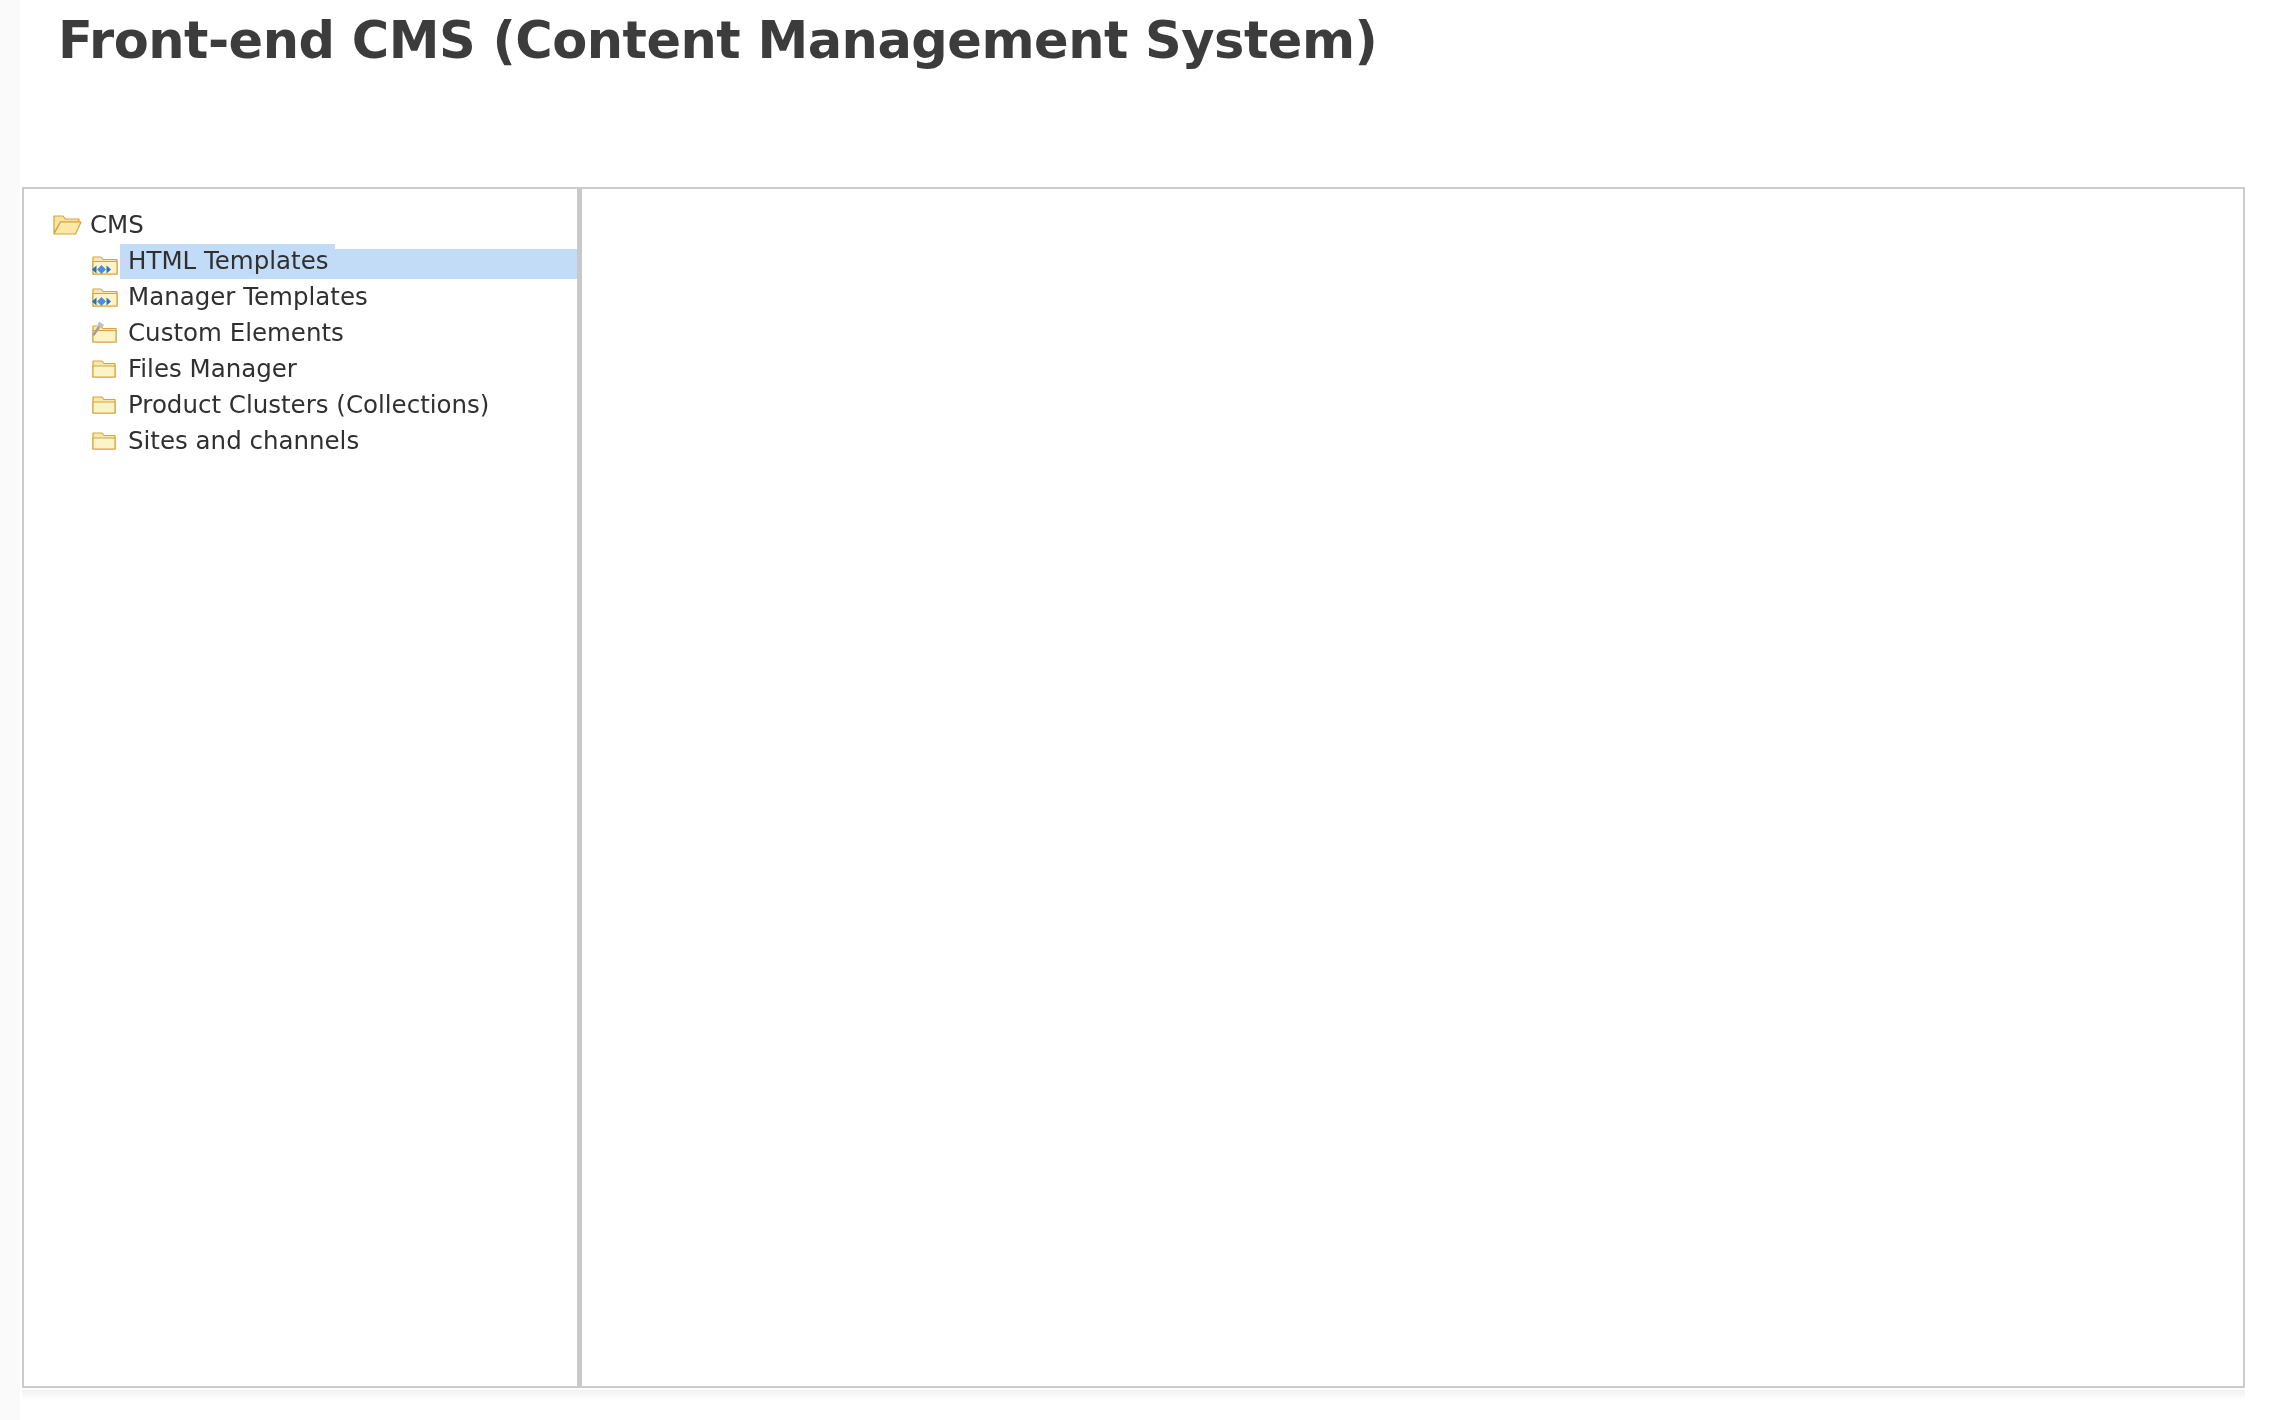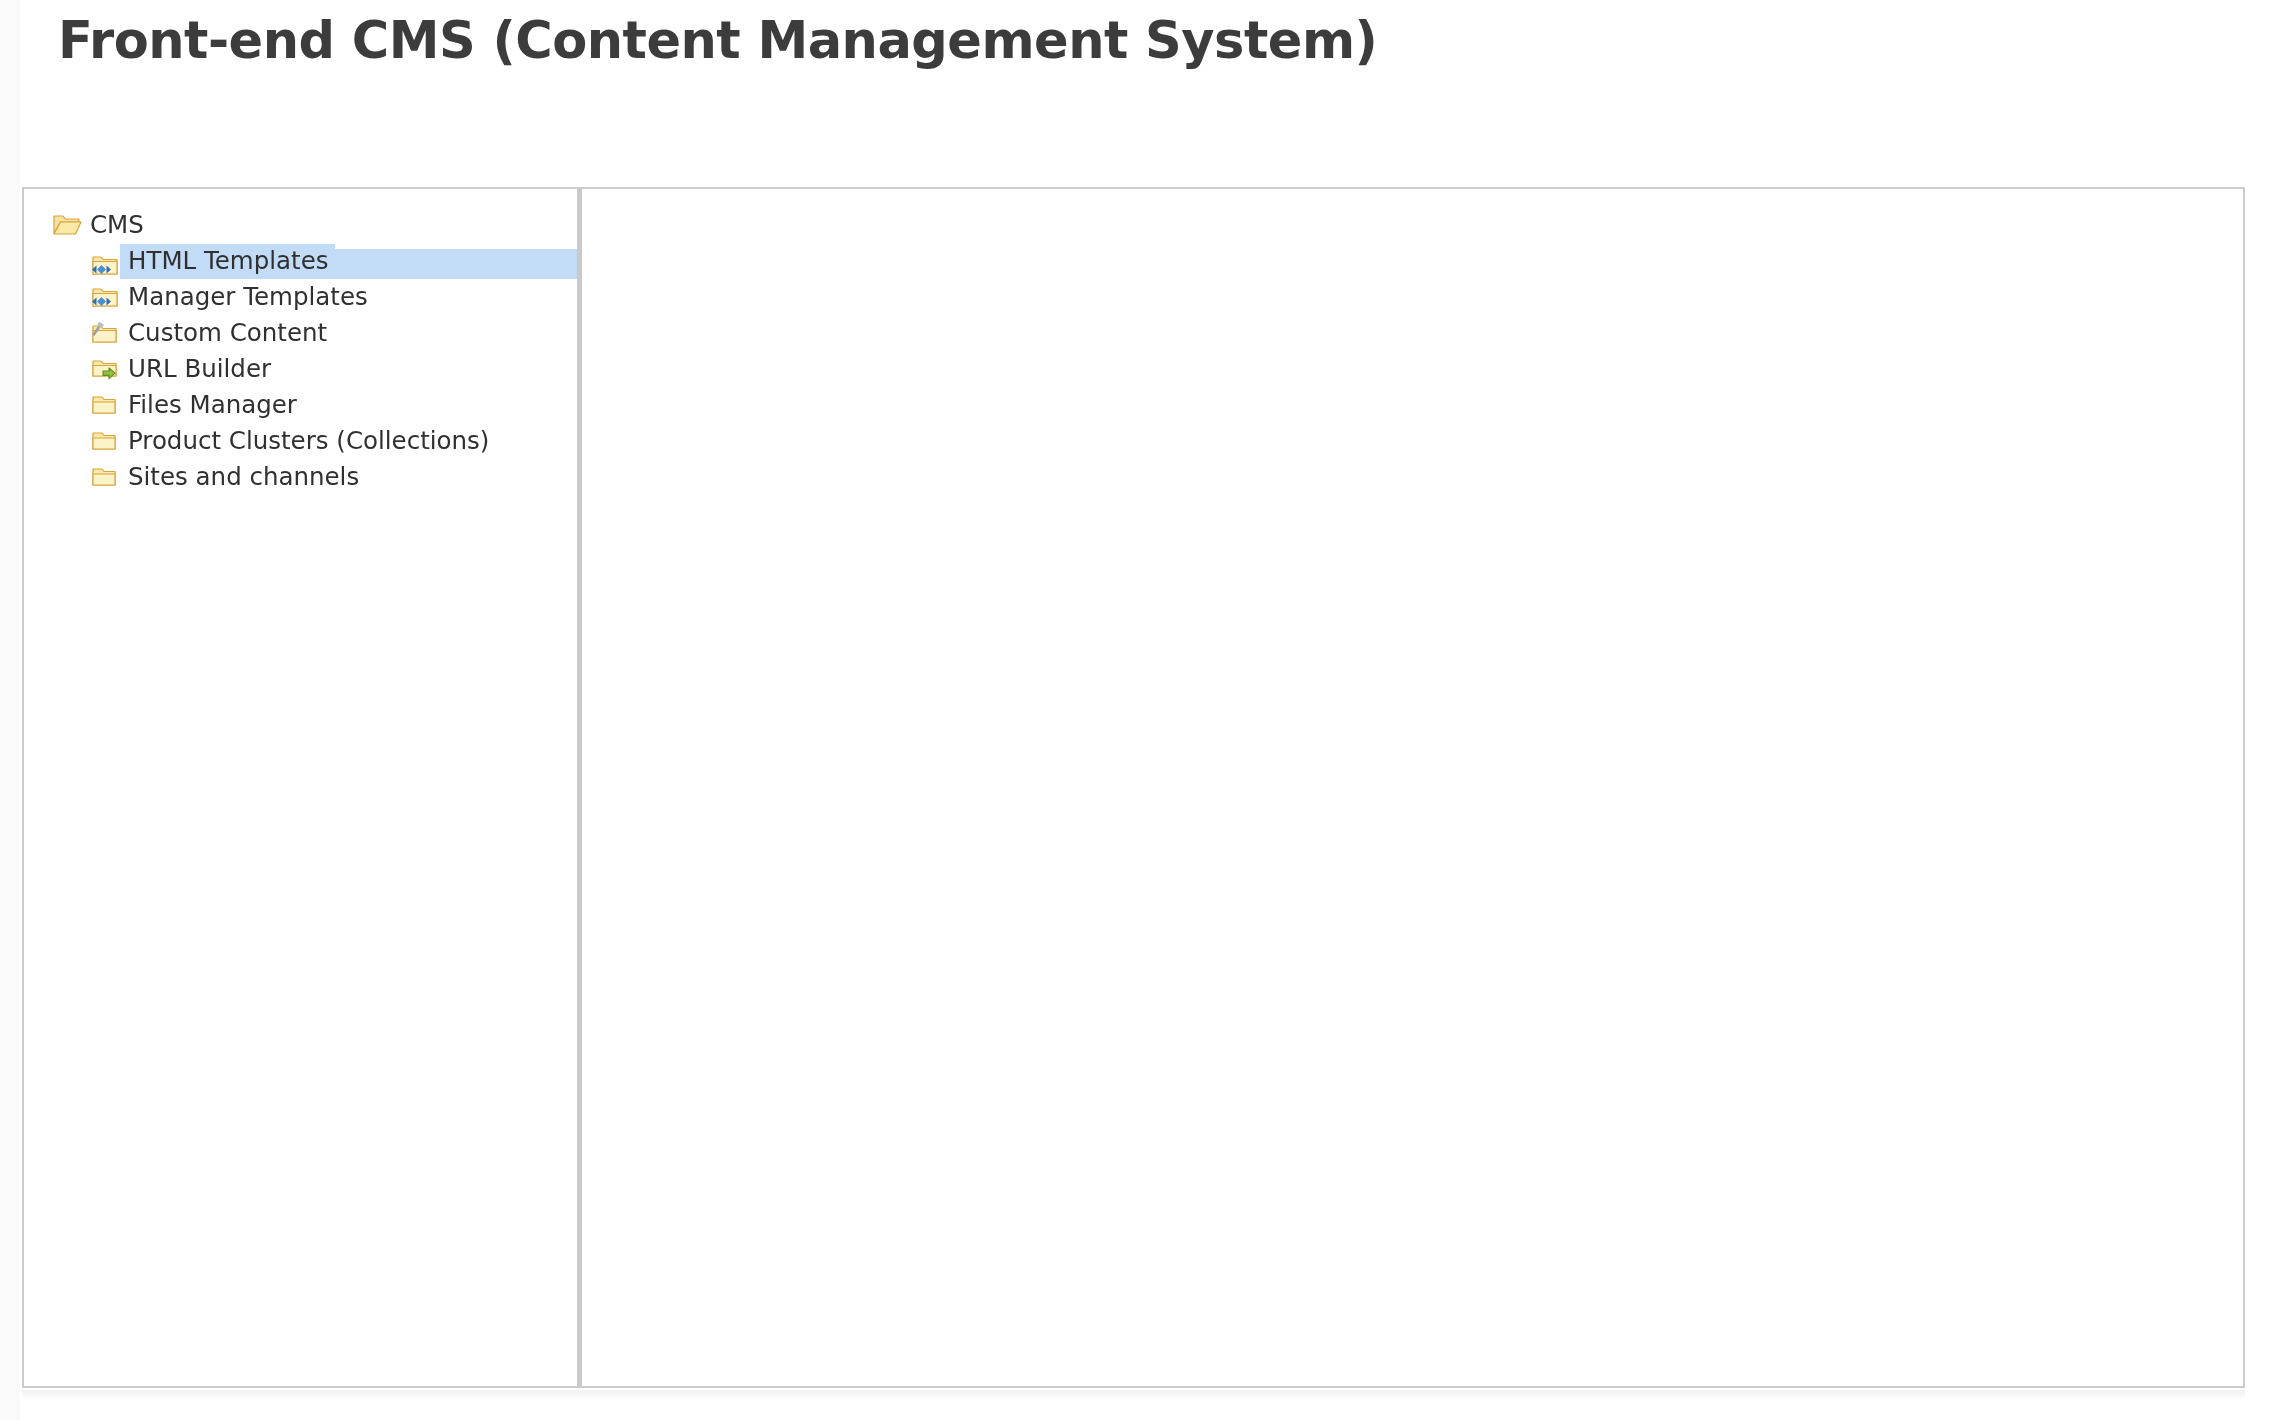--- a/index.html
+++ b/index.html
@@ -230,36 +230,24 @@
                 <span class="icon-wrap">
                   <svg viewBox="0 0 30 28" xmlns="http://www.w3.org/2000/svg">
                     <path d="M3 7 h8 l2 2.5 h13 V23 H3 Z" fill="#fbe9a8" stroke="#d8a33c" stroke-width="1.2" stroke-linejoin="round"></path>
                     <path d="M3 11.5 h23 V23 H3 Z" fill="#fdf3c8" stroke="#d8a33c" stroke-width="1.1"></path>
                     <g transform="translate(9,2) rotate(35)">
                       <rect x="2.2" y="3" width="2.6" height="12" rx="1" fill="#9aa0a6"></rect>
                       <path d="M0.6 0.4 h5.8 v3.2 h-1.7 v1.3 h-2.4 v-1.3 h-1.7 z" fill="#b9bfc6"></path>
                     </g>
                   </svg>
                 </span>
-                <span class="label">Custom Content</span>
-              </div>
-            </li>
-
-            <li class="tree-node">
-              <div class="tree-row row-child">
-                <span class="icon-wrap">
-                  <svg viewBox="0 0 30 28" xmlns="http://www.w3.org/2000/svg">
-                    <path d="M3 6 h8 l2 2.5 h13 V21 H3 Z" fill="#fbe9a8" stroke="#d8a33c" stroke-width="1.2" stroke-linejoin="round"></path>
-                    <path d="M3 10.5 h23 V21 H3 Z" fill="#fdf3c8" stroke="#d8a33c" stroke-width="1.1"></path>
-                    <path d="M13 16 h6 v-3.2 l6 5.4 l-6 5.4 V20.4 h-6 Z" fill="#8fc23f" stroke="#5f8a20" stroke-width="1.1" stroke-linejoin="round"></path>
-                  </svg>
-                </span>
-                <span class="label">URL Builder</span>
-              </div>
-            </li>
+                <span class="label">Custom Elements</span>
+              </div>
+            </li>
+
 
             <li class="tree-node">
               <div class="tree-row row-child">
                 <span class="icon-wrap">
                   <svg viewBox="0 0 30 28" xmlns="http://www.w3.org/2000/svg">
                     <path d="M3 6 h9 l2 2.5 h11 V22 H3 Z" fill="#fbe9a8" stroke="#d8a33c" stroke-width="1.2" stroke-linejoin="round"></path>
                     <path d="M3 11 h22 V22 H3 Z" fill="#fdf3c8" stroke="#d8a33c" stroke-width="1.1"></path>
                   </svg>
                 </span>
                 <span class="label">Files Manager</span>

